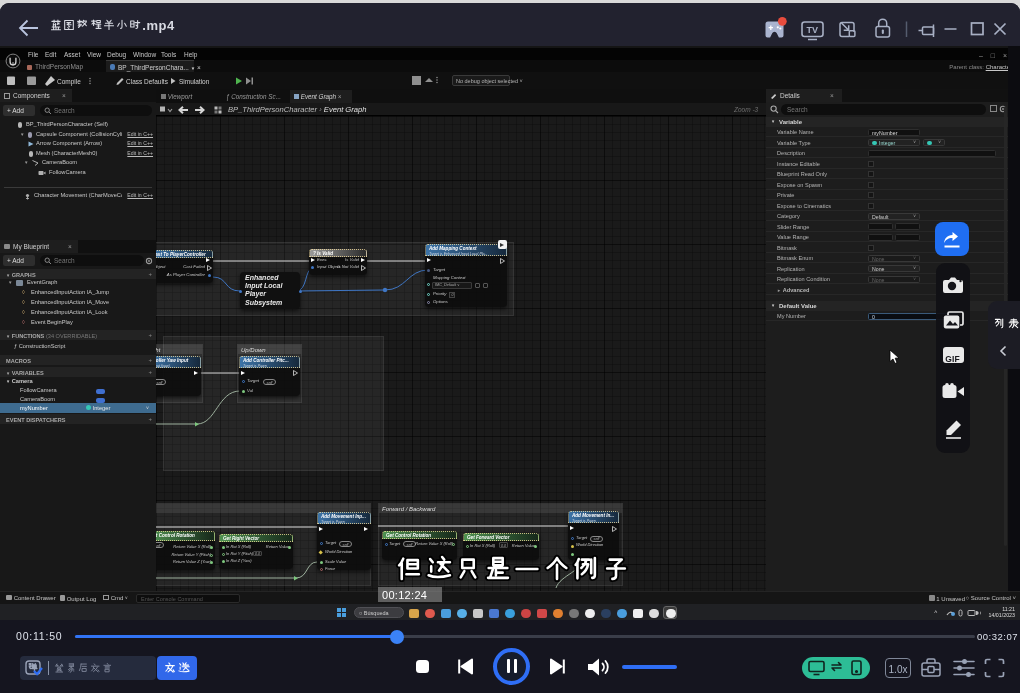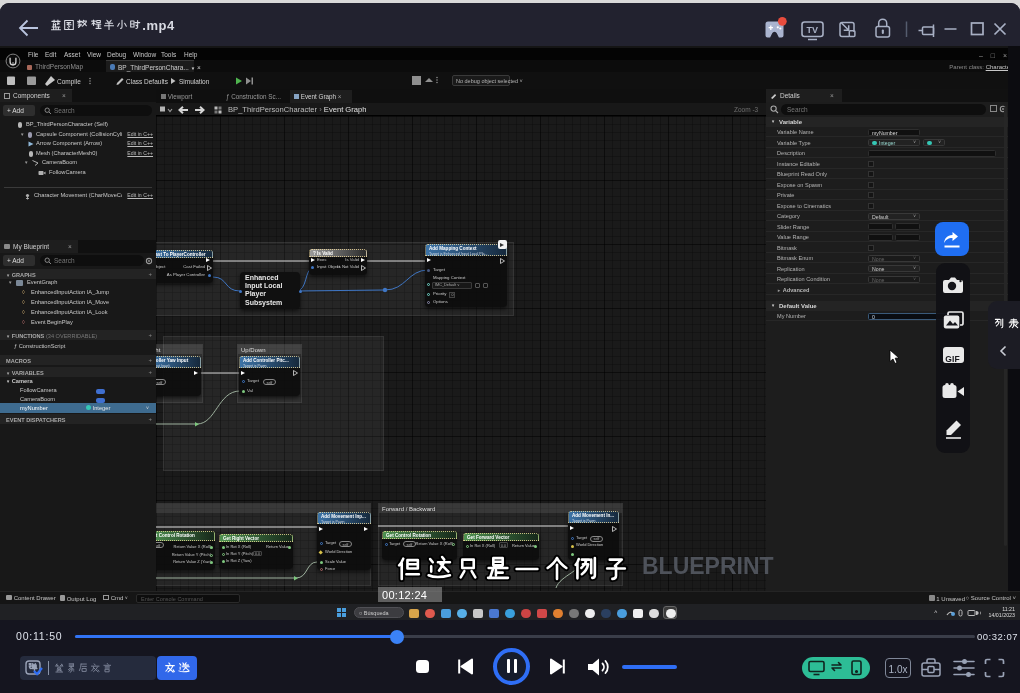--- a/index.html
+++ b/index.html
@@ -15,21 +15,21 @@
   
   #uemenu { position:absolute; left:0; top:2px; width:1020px; height:12px; background:#040404; color:#c8c8c8; font-size:6.5px; }
   #uemenu span { position:absolute; top:3px; }
   
   #uetabs { position:absolute; left:0; top:14px; width:1020px; height:12px; background:#0c0c0c; }
   
   #uetoolbar { position:absolute; left:0; top:26px; width:1020px; height:17px; background:#101010; }
   
   #leftpanel { position:absolute; left:0; top:43px; width:156px; height:502px; background:#181818; }
   
-  #graph { position:absolute; left:156px; top:43px; width:610px; height:502px; background:#4d7c0f; overflow:hidden; }
+  #graph { position:absolute; left:156px; top:43px; width:610px; height:502px; background:#4d7c0f; overflow:hidden;font-style:italic; }
   
   #details { position:absolute; left:766px; top:43px; width:242px; height:502px; background:#1d1d1d; }
   #rightdark { position:absolute; left:1008px; top:0px; width:12px; height:545px; background:#0c0c10; }
   
   #uestatus { position:absolute; left:0; top:545px; width:1020px; height:13px; background:#151515; border-top:1px solid #242424; }
   
   #taskbar { position:absolute; left:0; top:558px; width:1020px; height:16px; background:#202124; }
   
   #playerbar { position:absolute; left:0; top:617.5px; width:1020px; height:73px; background:#15151f; }
   .t { position:absolute; white-space:nowrap; }
@@ -785,21 +785,20 @@
       <svg class="abs" style="left:946px;top:4.5px" width="40" height="8" viewBox="0 0 40 8">
         <path d="M1 6 Q4 1 8 5" stroke="#bbb" fill="none" stroke-width="1.2"></path>
           <circle cx="7" cy="5" r="2" fill="#5a9fd8"></circle>
         <rect x="13" y="1" width="3" height="6" rx="1.5" fill="none" stroke="#bbb" stroke-width="1"></rect>
         <rect x="22" y="1.5" width="7" height="5" rx="0.8" fill="none" stroke="#bbb" stroke-width="1"></rect>
         <path d="M34 2 a3 3 0 0 1 0 4 M32.5 3 v2 l-1.5 1 h-1 v-4 h1 z" fill="#bbb"></path>
       </svg>
       <div class="t" style="right:5px;top:1.5px;font-size:5.3px;color:#ddd;text-align:right;line-height:6.5px;">11:21<br>14/01/2023</div>
     </div>
 
-    <div class="t" style="left:642px;top:507px;font-size:23px;font-weight:bold;color:#4e525a;letter-spacing:0px;">BLUEPRINT</div>
     <div id="subtitle" class="abs cnrow" style="left:396px;top:510px;gap:3.5px;">
         <svg class="cn" width="26" height="26" viewBox="0 0 100 100" style="overflow:visible">
           <use href="#c-dan" style="stroke:#000;stroke-width:24"></use>
           <use href="#c-dan" style="stroke:#fff;stroke-width:10"></use>
         </svg>
         <svg class="cn" width="26" height="26" viewBox="0 0 100 100" style="overflow:visible">
           <use href="#c-zhe" style="stroke:#000;stroke-width:24"></use>
           <use href="#c-zhe" style="stroke:#fff;stroke-width:10"></use>
         </svg>
         <svg class="cn" width="26" height="26" viewBox="0 0 100 100" style="overflow:visible">

